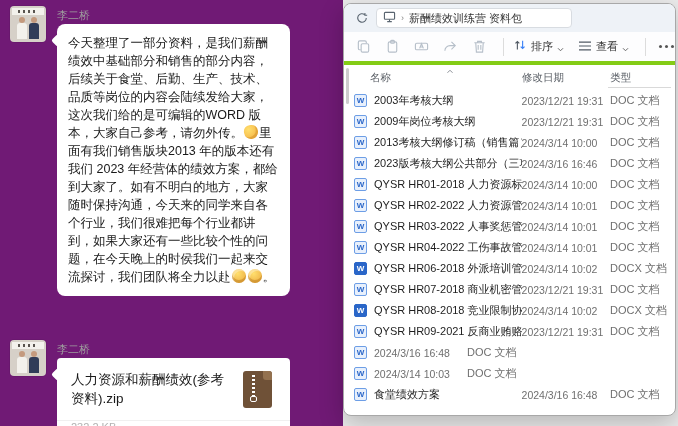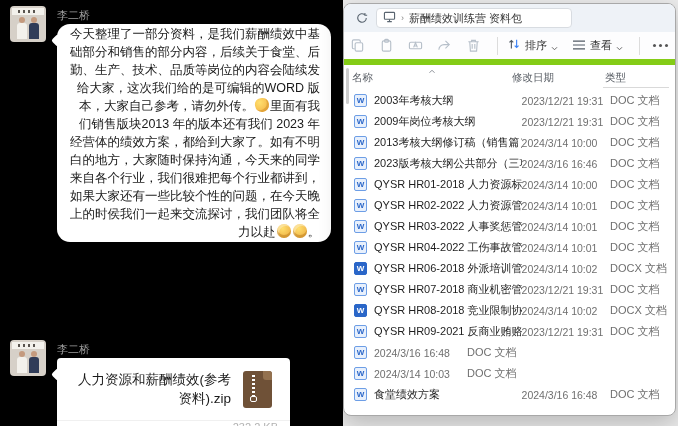--- a/index.html
+++ b/index.html
@@ -1,30 +1,30 @@
 <!DOCTYPE html>
 <html><head>
 <meta charset="utf-8">
 <style>
   * { margin:0; padding:0; box-sizing:border-box; }
   html,body { width:678px; height:426px; overflow:hidden; }
   body { background:#ebebeb; font-family:"Liberation Sans","DejaVu Sans",sans-serif; position:relative; }
 
   
-  .chat { position:absolute; left:0; top:0; width:343px; height:426px; background:#000000;text-align:right; }
+  .chat { position:absolute; left:0; top:0; width:343px; height:426px; background:#701a75; }
   .avatar { position:absolute; width:36px; height:36px; border-radius:4px; background:#d6d0c8; overflow:hidden; box-shadow:0 0 0 1px rgba(0,0,0,.06); }
   .avatar .banner { position:absolute; top:2px; left:2px; right:2px; height:7px; background:#f3f1ec;
     background-image:repeating-linear-gradient(90deg,#5a5550 0 2px,transparent 2px 5px); background-size:60% 3px; background-position:center 2px; background-repeat:no-repeat; }
   .avatar .fig { position:absolute; bottom:3px; width:10px; height:16px; border-radius:3px 3px 0 0; }
   .avatar .fig::before { content:""; position:absolute; top:-6px; left:2px; width:6px; height:6px; border-radius:50%; background:#c49a7e; }
   .avatar .fig1 { left:7px; background:#f3f1ec; }
   .avatar .fig2 { left:19px; background:#303c58; }
   .sender-name { position:absolute; left:57px; font-size:11px; color:#9e9e9e; }
 
-  .bubble { position:absolute; left:57px; top:24px; width:274px; background:#ffffff; border-radius:13px; padding:1px 11px; }
+  .bubble { position:absolute; left:57px; top:24px; width:233px; background:#ffffff; border-radius:8px; padding:10px 11px; }
   .bubble::before { content:""; position:absolute; left:-4px; top:12px; width:9px; height:9px; background:#fff; transform:rotate(45deg); border-radius:2px; }
   .msg-text { font-size:12.5px; line-height:18px; color:#191919; word-break:break-all; }
   .emoji { display:inline-block; width:14px; height:14px; vertical-align:-2px; margin:0 1px; }
   .emoji-hands { background:radial-gradient(circle at 35% 30%, #ffdf6e, #f2ab3c); border-radius:45% 45% 50% 50%; transform:rotate(-8deg); box-shadow:inset -2px -2px 0 rgba(190,120,20,.35); }
   .emoji-fist { background:radial-gradient(circle at 40% 32%, #ffdf6e, #eaa63b); border-radius:50%; box-shadow:inset 0 -3px 0 rgba(170,105,15,.4), inset 2px 2px 0 rgba(255,255,255,.35); }
 
   .file-card { position:absolute; left:57px; top:358px; width:233px; height:80px; background:#fff; border-radius:4px; padding:12px 12px 0 14px; }
   .file-card::before { content:""; position:absolute; left:-4px; top:12px; width:9px; height:9px; background:#fff; transform:rotate(45deg); border-radius:2px; }
   .file-card-title { font-size:13.5px; line-height:19px; color:#1a1a1a; width:160px; }
   .file-card-size { margin-top:13px; font-size:11px; color:#b2b2b2; }
@@ -37,34 +37,34 @@
 
   
   .win { position:absolute; left:343px; top:3px; width:333px; height:413px; background:#fff; border:1px solid #a8a8a8; border-radius:8px; box-shadow:0 8px 24px rgba(0,0,0,.22); overflow:hidden; }
   .titlebar { position:absolute; left:0; top:0; right:0; height:28px; background:#eef2f7; display:flex; align-items:center; padding-left:9px; }
   .icon-btn { display:flex; align-items:center; justify-content:center; }
   .refresh-btn { width:18px; height:18px; }
   .addressbar { margin-left:5px; width:196px; height:20px; background:#fff; border:1px solid #d8dce1; border-radius:4px; display:flex; align-items:center; padding:0 6px; gap:5px; }
   .addr-text { font-size:11px; color:#333; white-space:nowrap; }
   .addr-chev { font-size:9px; color:#888; }
 
-  .toolbar { position:absolute; left:0; top:28px; right:0; height:33px; background:#fdfdfe; border-bottom:6px solid #84cc16; display:flex; align-items:center; padding-left:6px; }
+  .toolbar { position:absolute; left:0; top:28px; right:0; height:33px; background:#fdfdfe; border-bottom:4px solid #84cc16; display:flex; align-items:center; padding-left:12px; }
   .tbi { width:16px; height:16px; margin-right:13px; }
   .tbi svg { stroke:#b6bfc9; fill:none; stroke-width:1.2; }
   .tb-sep { width:1px; height:18px; background:#dcdcdc; margin:0 9px 0 2px; }
   .tb-group { display:flex; align-items:center; gap:4px; margin-right:14px; cursor:default; }
   .tb-group svg { stroke:#515a64; fill:none; stroke-width:1.3; }
   .tb-label { font-size:11px; color:#2f2f2f; }
   .chev svg { stroke:#6a6a6a; }
   .more-dots { display:flex; gap:3px; margin-left:4px; }
   .more-dots i { width:3px; height:3px; border-radius:50%; background:#555; }
 
   .scroll-thumb { position:absolute; left:2px; top:64px; width:3px; height:36px; background:#cdcdcd; border-radius:2px; }
 
-  .listhead { position:absolute; left:6px; top:64px; right:4px; height:20px; display:flex; align-items:center; font-size:10.5px; color:#5a5f66; }
+  .listhead { position:absolute; left:24px; top:64px; right:4px; height:20px; display:flex; align-items:center; font-size:10.5px; color:#5a5f66; }
   .col-name { width:162px; padding-left:2px; position:relative; }
   .col-date { width:93px; }
   .col-type { width:64px; position:relative; }
   .col-type::after { content:""; position:absolute; left:-2px; right:0; bottom:-3px; border-bottom:1px solid #d9d9d9; }
   .sort-caret { position:absolute; left:78px; top:-7px; }
 
   .filelist { position:absolute; left:10px; top:86px; right:4px; }
   .frow { display:flex; align-items:center; height:21px; font-size:11px; }
   .ficon { flex:0 0 13px; width:13px; height:13px; margin-right:7px; border-radius:2px;
     background:#e8f0fc; border:1px solid #6d9ee6; color:#2a66c8; font-size:8px; font-weight:bold;

